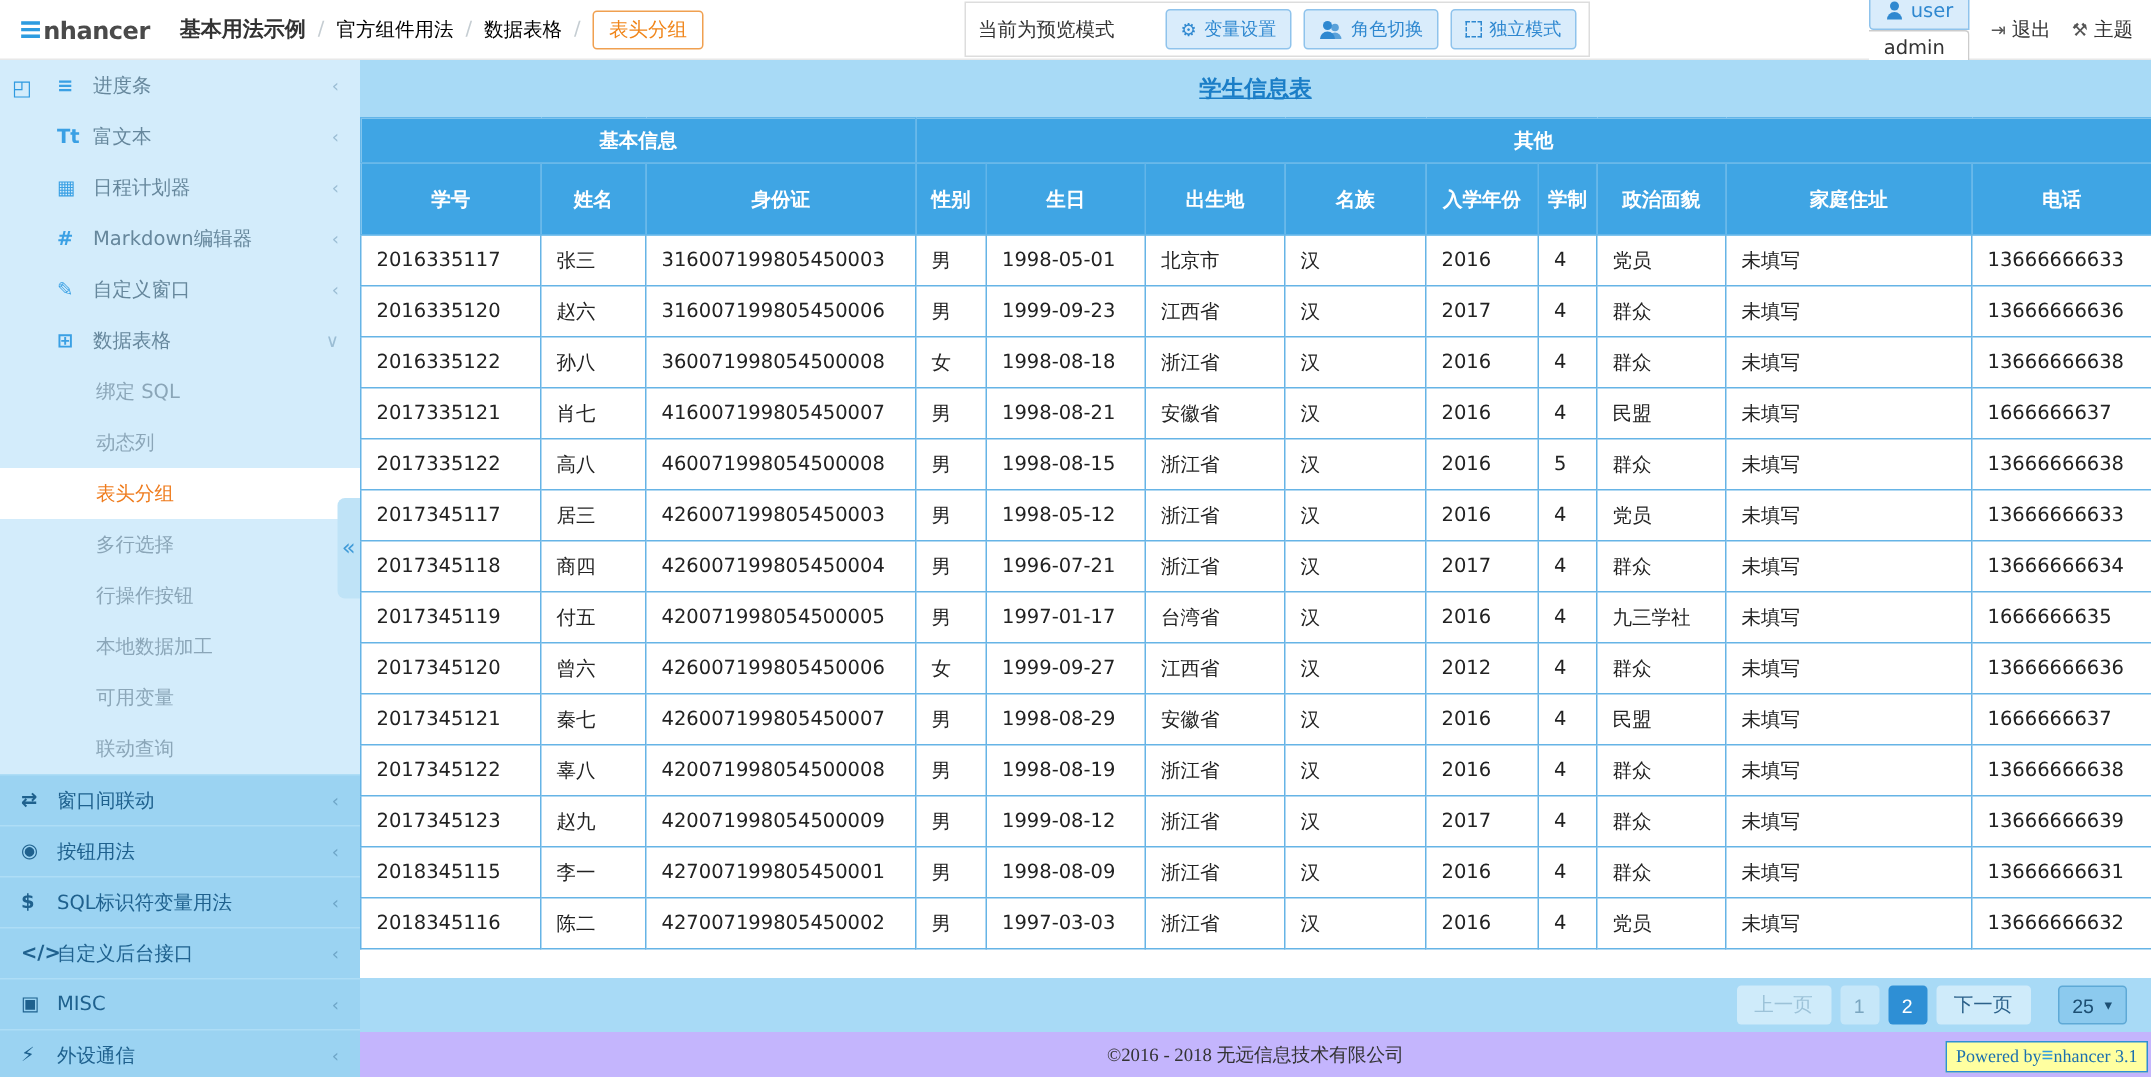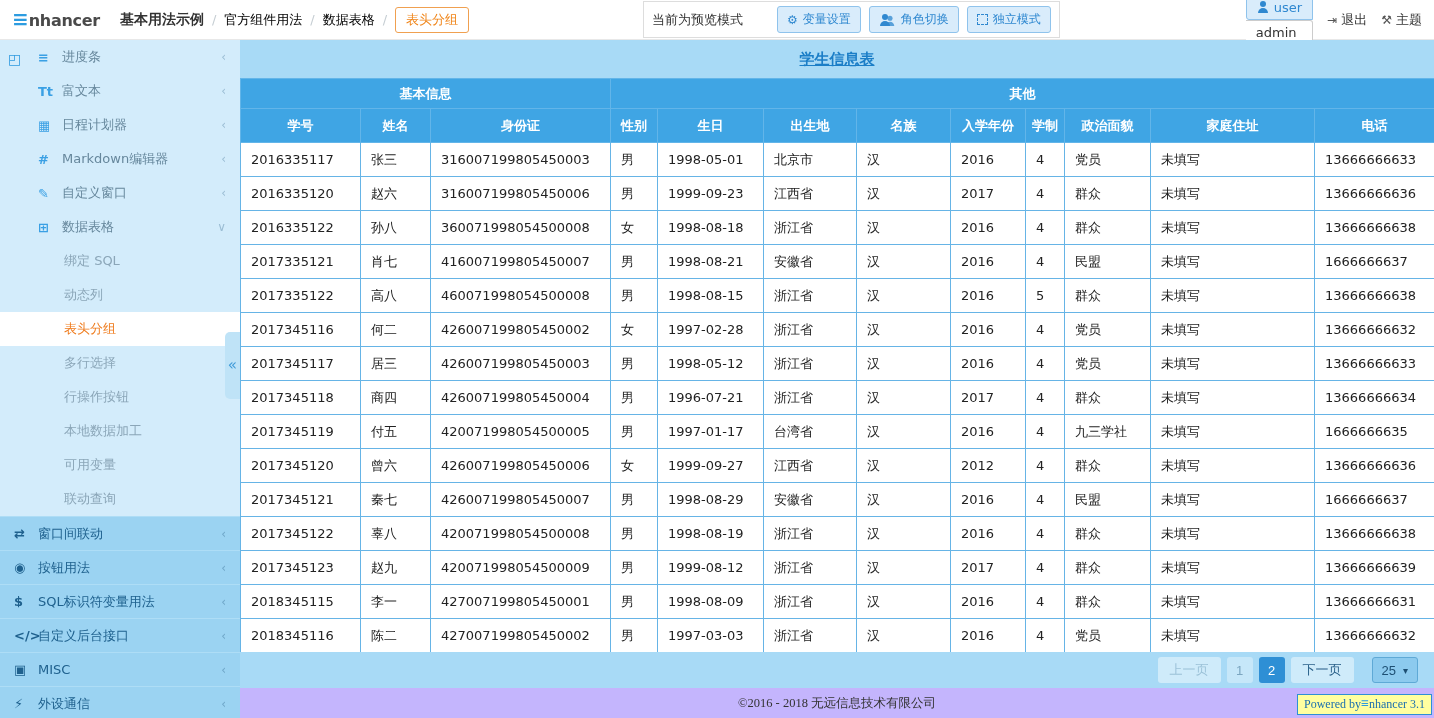--- a/index.html
+++ b/index.html
@@ -69,21 +69,21 @@
 
   
   .content { flex:1; display:flex; flex-direction:column; min-width:0; }
   .title-bar { height:38px; flex:0 0 38px; background:#a8daf6; color:#1b7ec7;
     font-weight:bold; font-size:15px; display:flex; align-items:center; justify-content:center;text-decoration:underline; }
   .table-wrap { flex:1; background:#fff; overflow:hidden; }
   table { border-collapse:collapse; table-layout:fixed; width:100%; }
   thead th { background:#3fa5e4; color:#fff; font-weight:bold; font-size:13px;
     border:1px solid #62b5e9; text-align:center; cursor:pointer; }
   thead tr.grp th { height:30px; }
-  thead tr.hdr th { height:34px; }
+  thead tr.hdr th { height:48px; }
   tbody td { border:1px solid #66b4e6; height:34px; padding:0 10px; font-size:13px;
     color:#222; background:#fff; white-space:nowrap; overflow:hidden; }
   tbody tr { cursor:pointer; }
 
   
   .pagination { height:36px; flex:0 0 36px; background:#a8daf6; display:flex;
     align-items:center; justify-content:flex-end; gap:6px; padding-right:16px; }
   .pg { border:none; border-radius:3px; font-size:13px; height:26px; cursor:pointer;
     font-family:Liberation Sans, sans-serif; display:inline-flex; align-items:center; justify-content:center; }
   .pg.prev { background:rgba(255,255,255,0.45); color:#9cc2d8; padding:0 12px; }
@@ -343,34 +343,20 @@
                 <td>1998-08-15</td>
                 <td>浙江省</td>
                 <td>汉</td>
                 <td>2016</td>
                 <td>5</td>
                 <td>群众</td>
                 <td>未填写</td>
                 <td>13666666638</td>
               </tr>
               <tr>
-                <td>2017345116</td>
-                <td>何二</td>
-                <td>426007199805450002</td>
-                <td>女</td>
-                <td>1997-02-28</td>
-                <td>浙江省</td>
-                <td>汉</td>
-                <td>2016</td>
-                <td>4</td>
-                <td>党员</td>
-                <td>未填写</td>
-                <td>13666666632</td>
-              </tr>
-              <tr>
                 <td>2017345117</td>
                 <td>居三</td>
                 <td>426007199805450003</td>
                 <td>男</td>
                 <td>1998-05-12</td>
                 <td>浙江省</td>
                 <td>汉</td>
                 <td>2016</td>
                 <td>4</td>
                 <td>党员</td>

